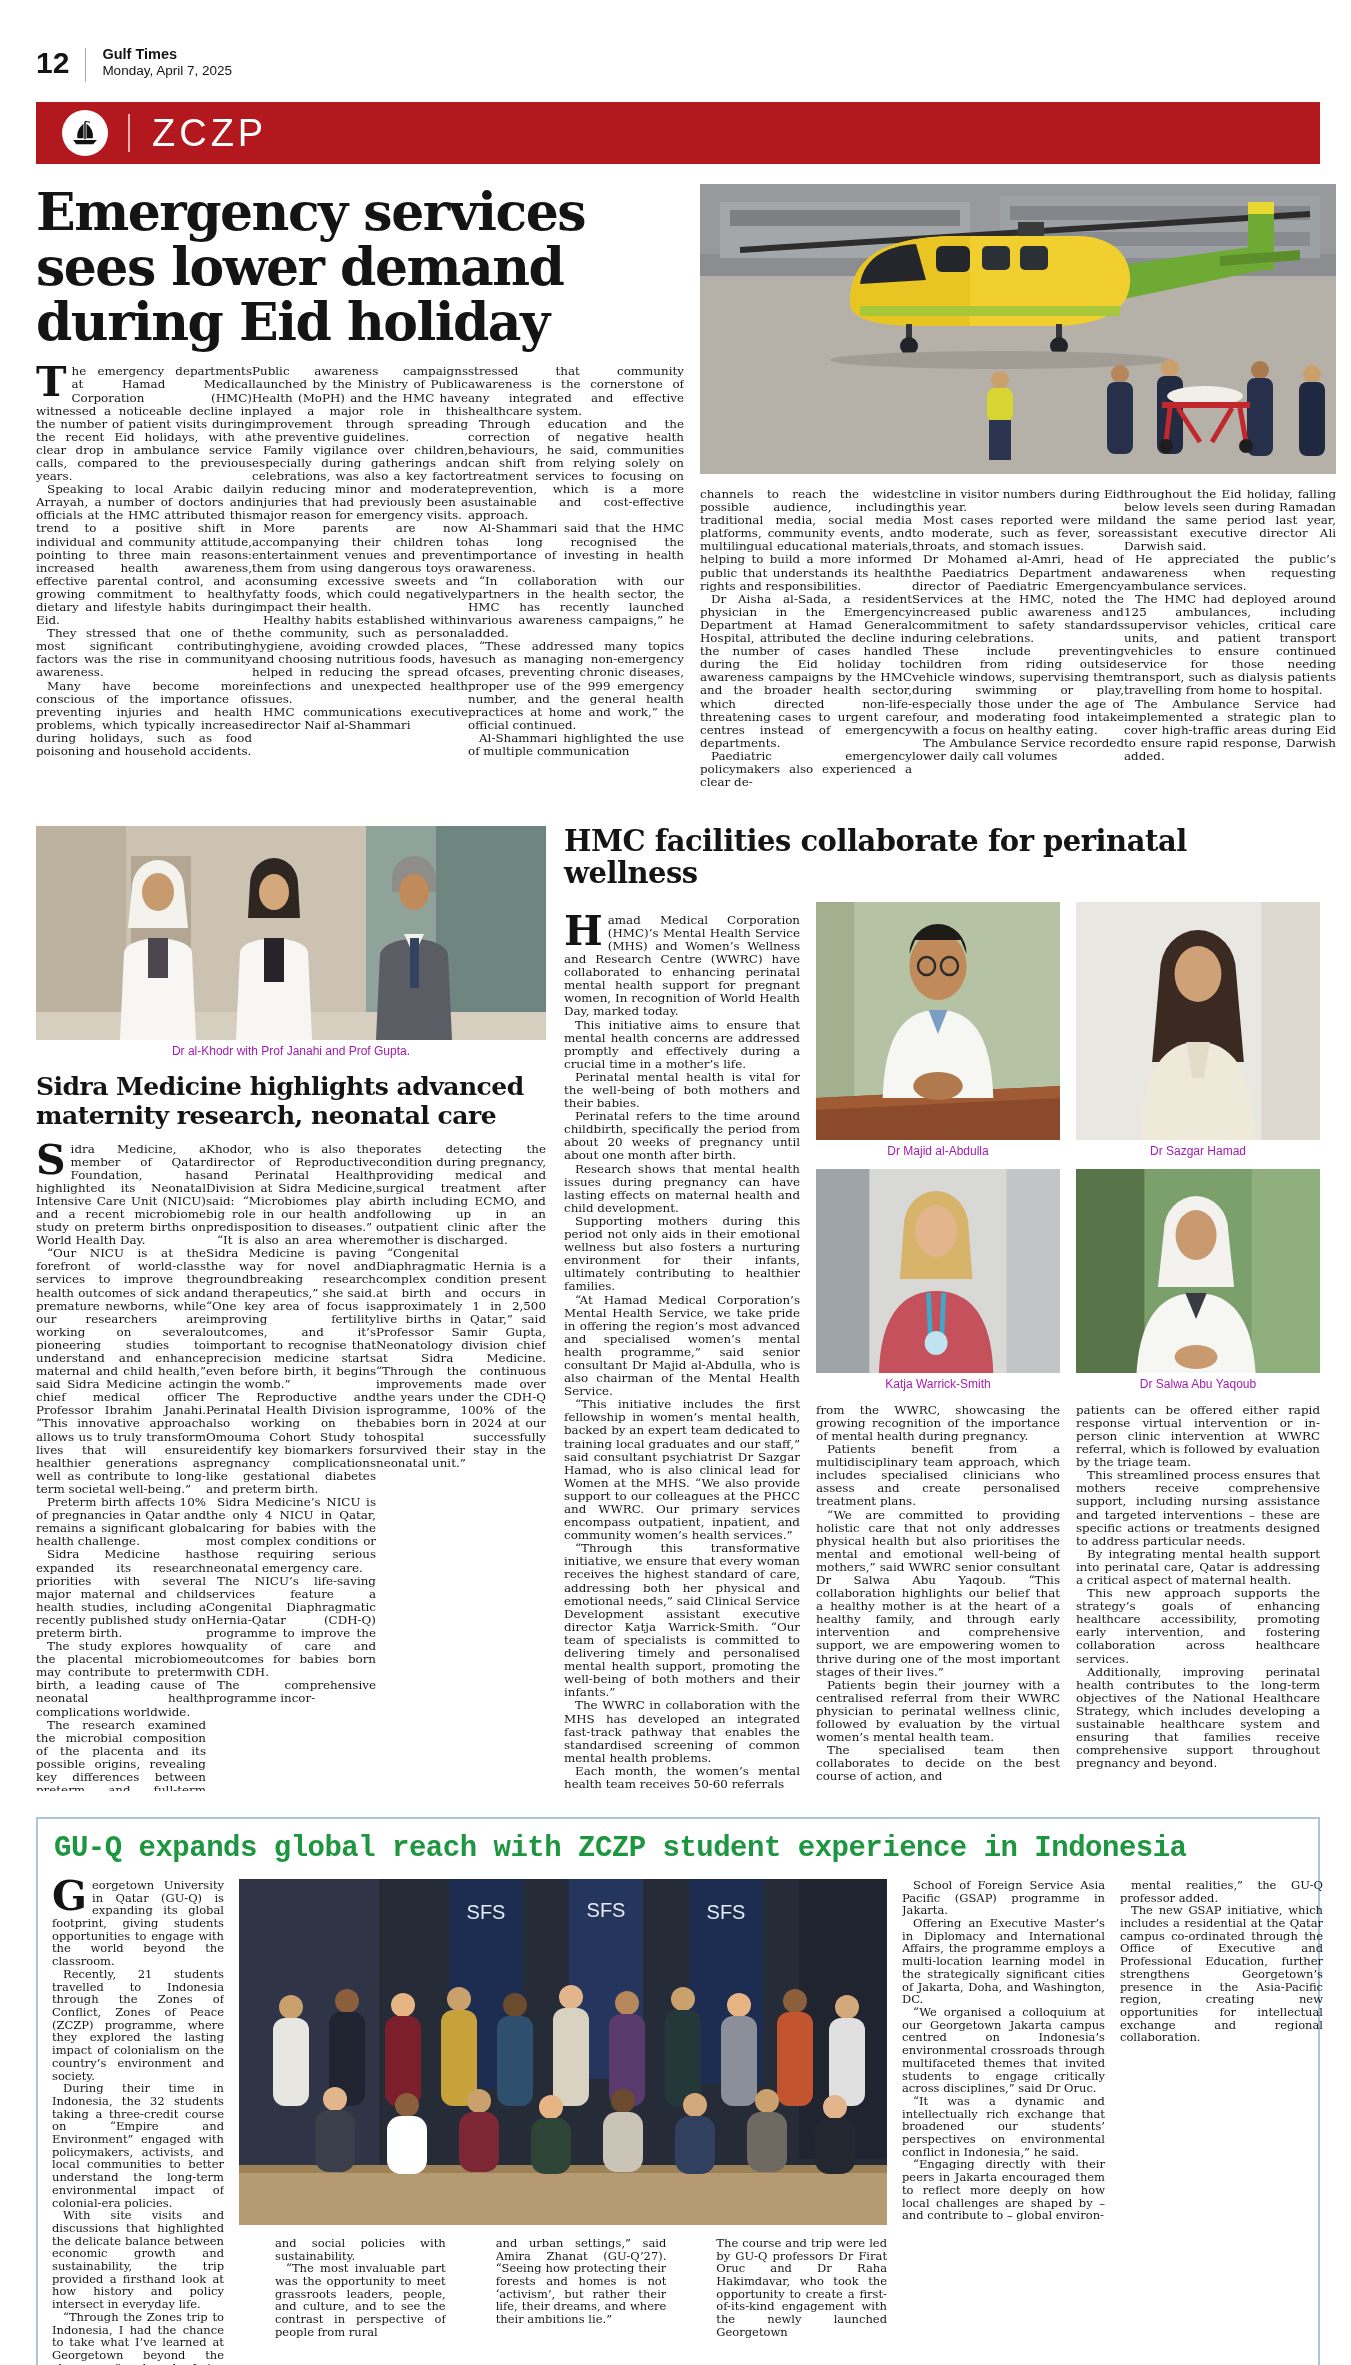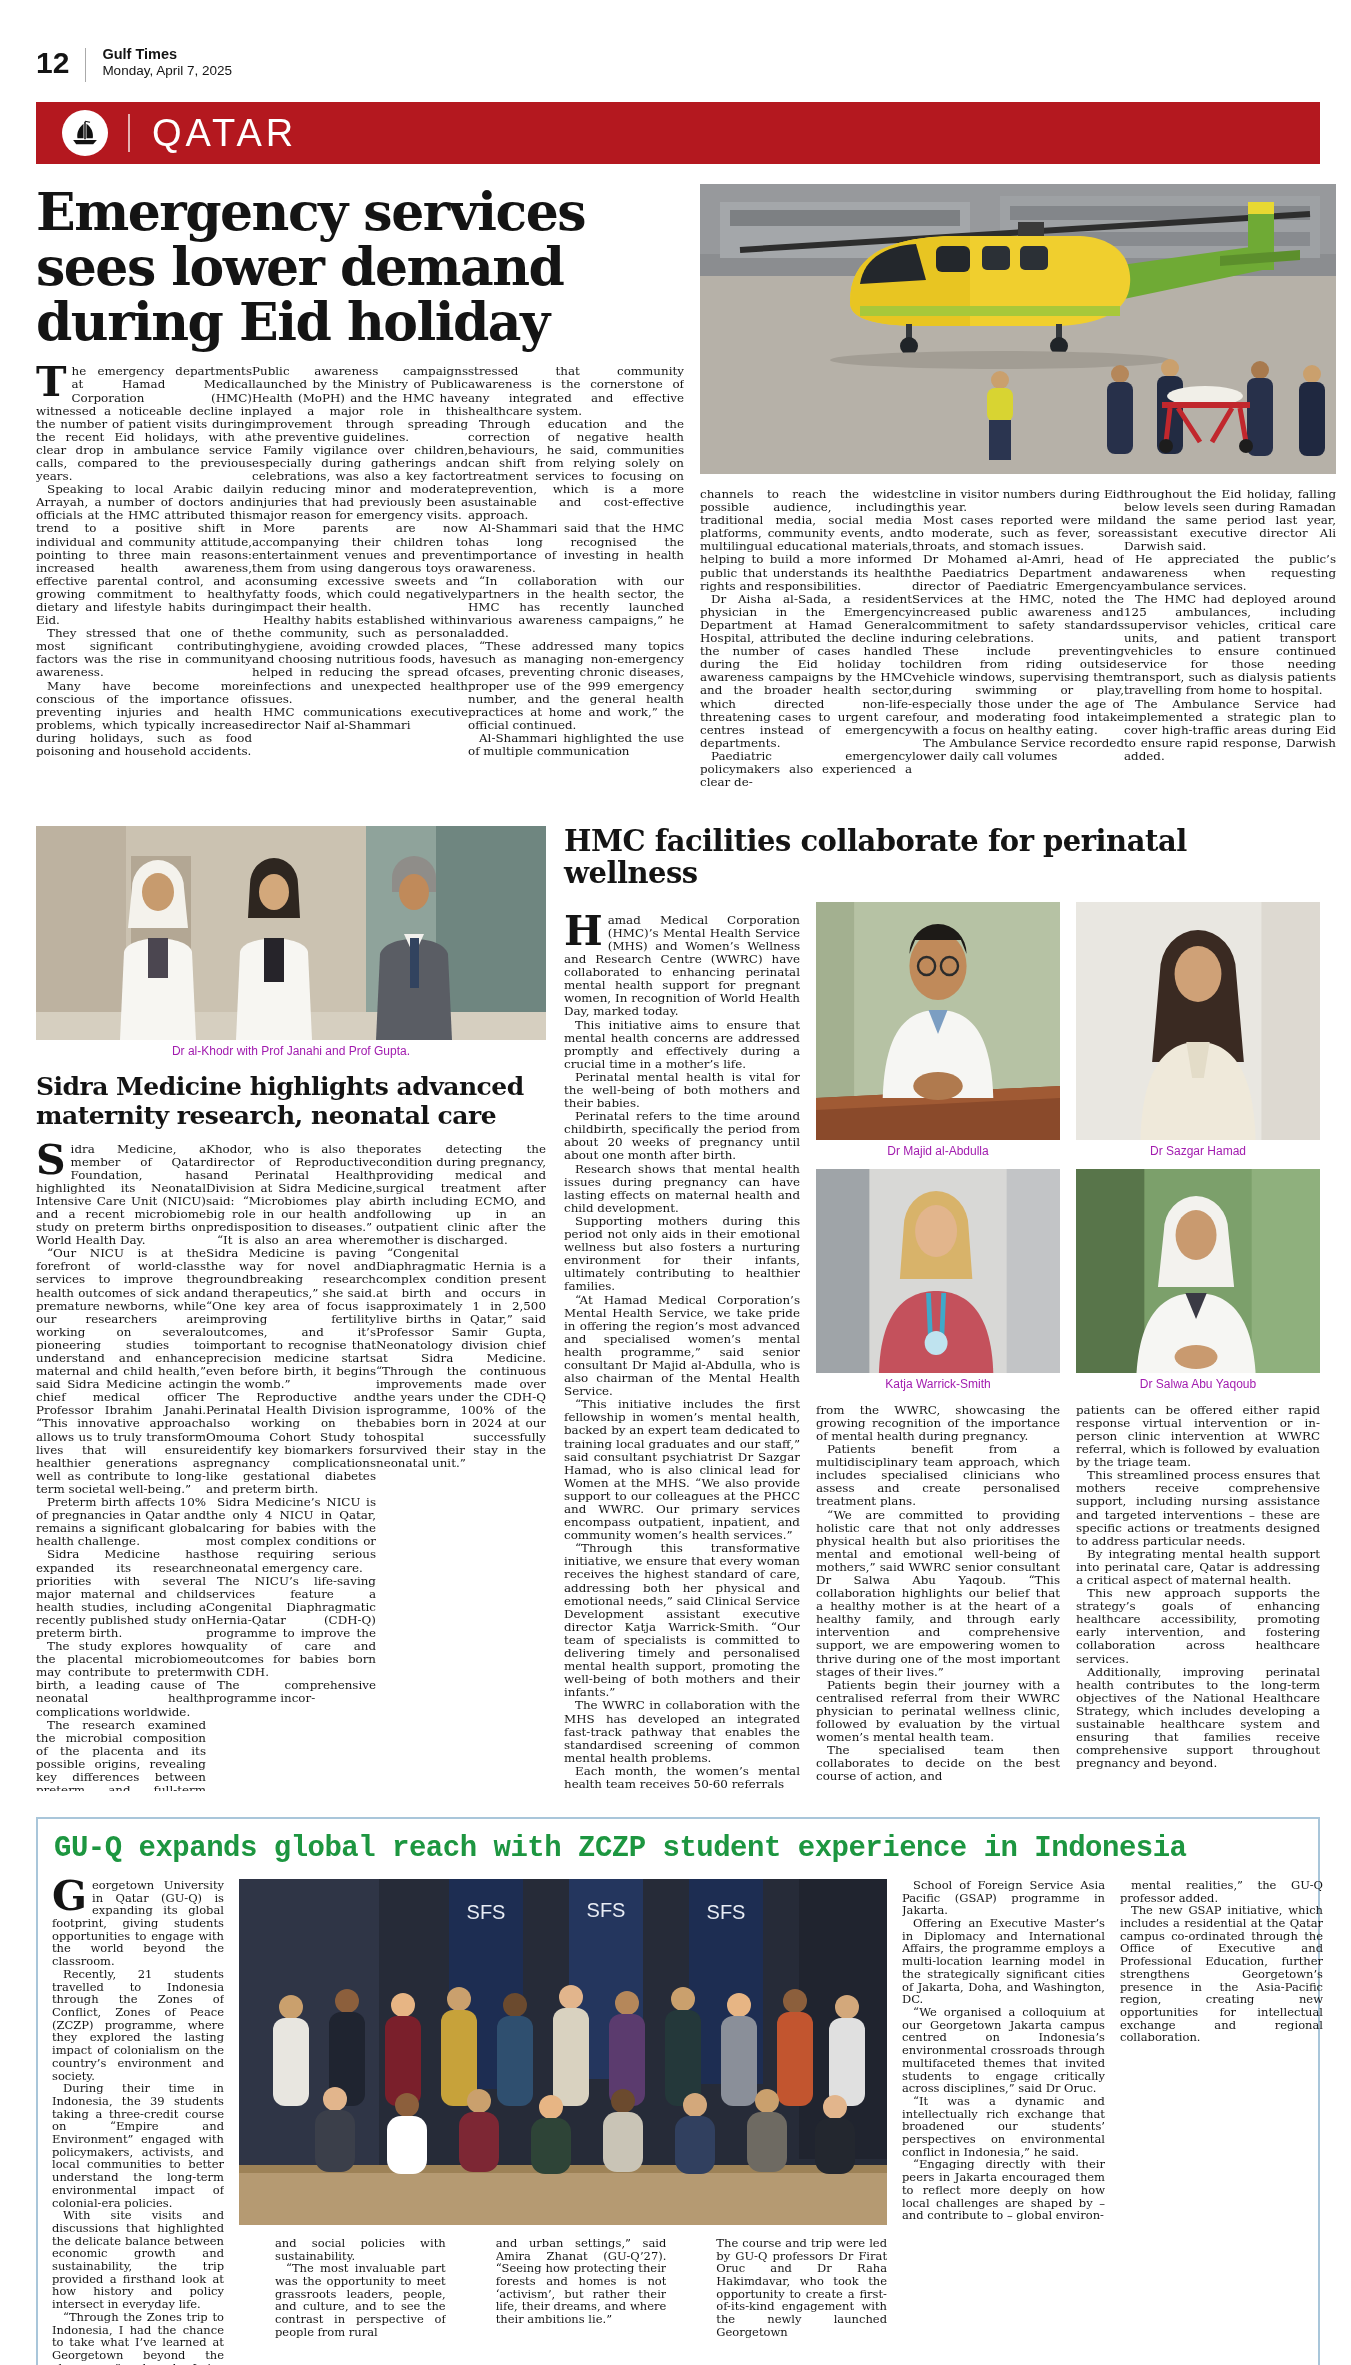--- a/index.html
+++ b/index.html
@@ -74,21 +74,21 @@
     <div class="logo-circle">
       <svg width="30" height="30" viewBox="0 0 24 24">
         <path d="M2.5,17.5 L21.5,17.5 L18.5,21 L5,21 Z" fill="#111"></path>
         <rect x="11.4" y="3" width="1.2" height="14" fill="#111"></rect>
         <path d="M10.8,4.5 C6.5,8 5.2,12.5 6,16.2 L10.8,16.2 Z" fill="#111"></path>
         <path d="M13.2,4.5 C17.5,7.5 18.8,12 18.2,16.2 L13.2,16.2 Z" fill="#111"></path>
         <path d="M12,2.6 L16,3.4" stroke="#111" stroke-width="0.9" fill="none"></path>
       </svg>
     </div>
     <div class="banner-divider"></div>
-    <div class="section-title">QATAR</div>
+    <div class="section-title">ZCZP</div>
   </div>
 
   <section class="art1">
     <div class="art1-left">
       <h1 class="headline-xl">Emergency services sees lower demand during Eid holiday</h1>
       <div class="cols">
         <div class="col leadcol">
             <p>The emergency departments at Hamad Medical Corporation (HMC) witnessed a noticeable decline in the number of patient visits during the recent Eid holidays, with a clear drop in ambulance service calls, compared to the previous years.</p>
             <p>Speaking to local Arabic daily Arrayah, a number of doctors and officials at the HMC attributed this trend to a positive shift in individual and community attitude, pointing to three main reasons: increased health awareness, effective parental control, and a growing commitment to healthy dietary and lifestyle habits during Eid.</p>
             <p>They stressed that one of the most significant contributing factors was the rise in community awareness.</p>
@@ -346,21 +346,21 @@
       </div>
     </div>
   </section>
 
   <section class="guq-box">
     <h2 class="headline-green" style="color:#1d9640;">GU-Q expands global reach with ZCZP student experience in Indonesia</h2>
     <div class="guq-body">
       <div class="guq-col1 leadcol">
           <p>Georgetown University in Qatar (GU-Q) is expanding its global footprint, giving students opportunities to engage with the world beyond the classroom.</p>
           <p>Recently, 21 students travelled to Indonesia through the Zones of Conflict, Zones of Peace (ZCZP) programme, where they explored the lasting impact of colonialism on the country’s environment and society.</p>
-          <p>During their time in Indonesia, the 39 students taking a three-credit course on “Empire and Environment” engaged with policymakers, activists, and local communities to better understand the long-term environmental impact of colonial-era policies.</p>
+          <p>During their time in Indonesia, the 32 students taking a three-credit course on “Empire and Environment” engaged with policymakers, activists, and local communities to better understand the long-term environmental impact of colonial-era policies.</p>
           <p>With site visits and discussions that highlighted the delicate balance between economic growth and sustainability, the trip provided a firsthand look at how history and policy intersect in everyday life.</p>
           <p>“Through the Zones trip to Indonesia, I had the chance to take what I’ve learned at Georgetown beyond the classroom,” shared Lo’ay Ramadan (GU-Q’27).</p>
         </div>
       <div class="guq-center">
         <svg width="648" height="346" viewBox="0 0 648 346" role="img">
           <rect width="648" height="346" fill="#262b38"></rect>
           <rect x="0" y="0" width="140" height="300" fill="#2f3546"></rect>
 
           <g>
             <rect x="210" y="0" width="74" height="210" fill="#1d2d52"></rect>

